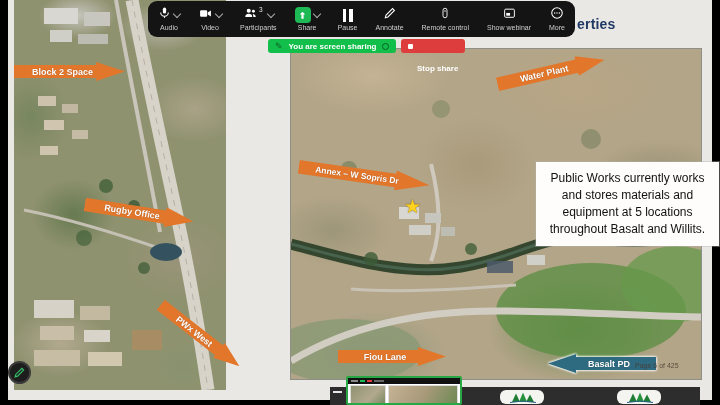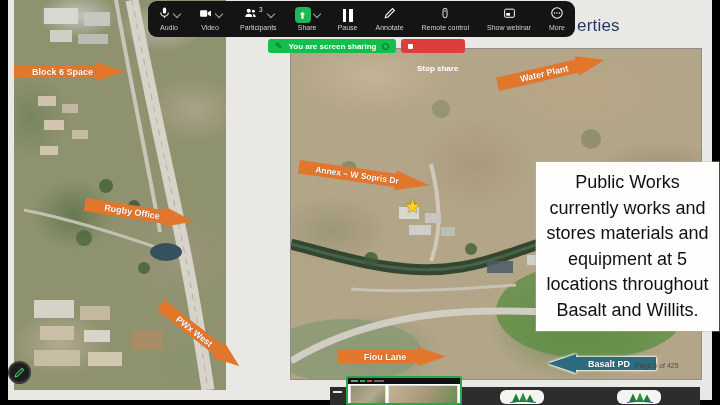--- a/index.html
+++ b/index.html
@@ -38,24 +38,24 @@
     color:#fff;font-weight:bold;font-size:9px;white-space:nowrap;z-index:3;
     text-shadow:0 0 1px rgba(0,0,0,.35);}
   .arrow-right{clip-path:polygon(0 16%,74% 16%,74% 0,100% 50%,74% 100%,74% 84%,0 84%);
     padding-right:14px;}
   .arrow-left{clip-path:polygon(100% 16%,26% 16%,26% 0,0 50%,26% 100%,26% 84%,100% 84%);
     padding-left:14px;}
   .arrow-outline{position:absolute;z-index:3;filter:drop-shadow(0 0 1px #fff) drop-shadow(0 0 1px #fff);}
 
   
   #info-box{position:absolute;left:536px;top:162px;width:177px;z-index:3;background:#fffdfb;
-    color:#111;font-size:18px;line-height:1.42;text-align:center;padding:8px 3px;
+    color:#111;font-size:12px;line-height:1.42;text-align:center;padding:8px 3px;
     box-shadow:0 0 0 1px rgba(180,180,175,.4);}
   #slide-title{position:absolute;left:577px;top:16px;z-index:2;color:#1f3864;
-    font-weight:normal;font-size:17px;letter-spacing:.2px;}
+    font-weight:bold;font-size:14px;letter-spacing:.2px;}
   #page-footer{position:absolute;left:635px;top:362px;z-index:3;color:#4a3a33;font-size:7px;
     opacity:.85;}
   #star-marker{position:absolute;left:404px;top:195px;z-index:3;font-size:19px;color:#ffd21e;
     text-shadow:0 0 1px #8a6200, 0 0 2px rgba(0,0,0,.3);}
 
   
   #zoom-toolbar{position:absolute;left:148px;top:1px;width:427px;height:36px;z-index:10;
     background:#141414;border-radius:9px;display:flex;align-items:center;
     justify-content:space-between;padding:0 10px;box-sizing:border-box;}
   .tb-item{display:flex;flex-direction:column;align-items:center;gap:1px;cursor:default;}
@@ -153,21 +153,21 @@
       <circle cx="180" cy="200" r="6" fill="#41603a" opacity=".8"></circle>
       <circle cx="255" cy="185" r="7" fill="#3c5a36" opacity=".75"></circle>
       <circle cx="330" cy="180" r="6" fill="#44633c" opacity=".7"></circle>
       <circle cx="58" cy="120" r="8" fill="#6d7a55" opacity=".6"></circle>
       <circle cx="150" cy="60" r="9" fill="#77845d" opacity=".5"></circle>
       <circle cx="300" cy="90" r="10" fill="#6d7a55" opacity=".5"></circle>
     </svg>
   </div>
 
   <div class="arrow-label arrow-right" style="left:14px;top:62px;width:97px;height:19px;background:#e2762a;">
-    <span>Block 6 Space</span>
+    <span>Block 2 Space</span>
   </div>
   <div class="arrow-label arrow-right" style="left:84px;top:203px;width:96px;height:20px;background:#e2762a;transform:rotate(9deg);">
     <span>Rugby Office</span>
   </div>
   <div class="arrow-label arrow-right" style="left:150px;top:326px;width:86px;height:19px;background:#e2762a;transform:rotate(38deg);">
     <span>PWx West</span>
   </div>
   <div class="arrow-label arrow-right" style="left:496px;top:62px;width:96px;height:20px;background:#e2762a;transform:rotate(-13deg);">
     <span>Water Plant</span>
   </div>

